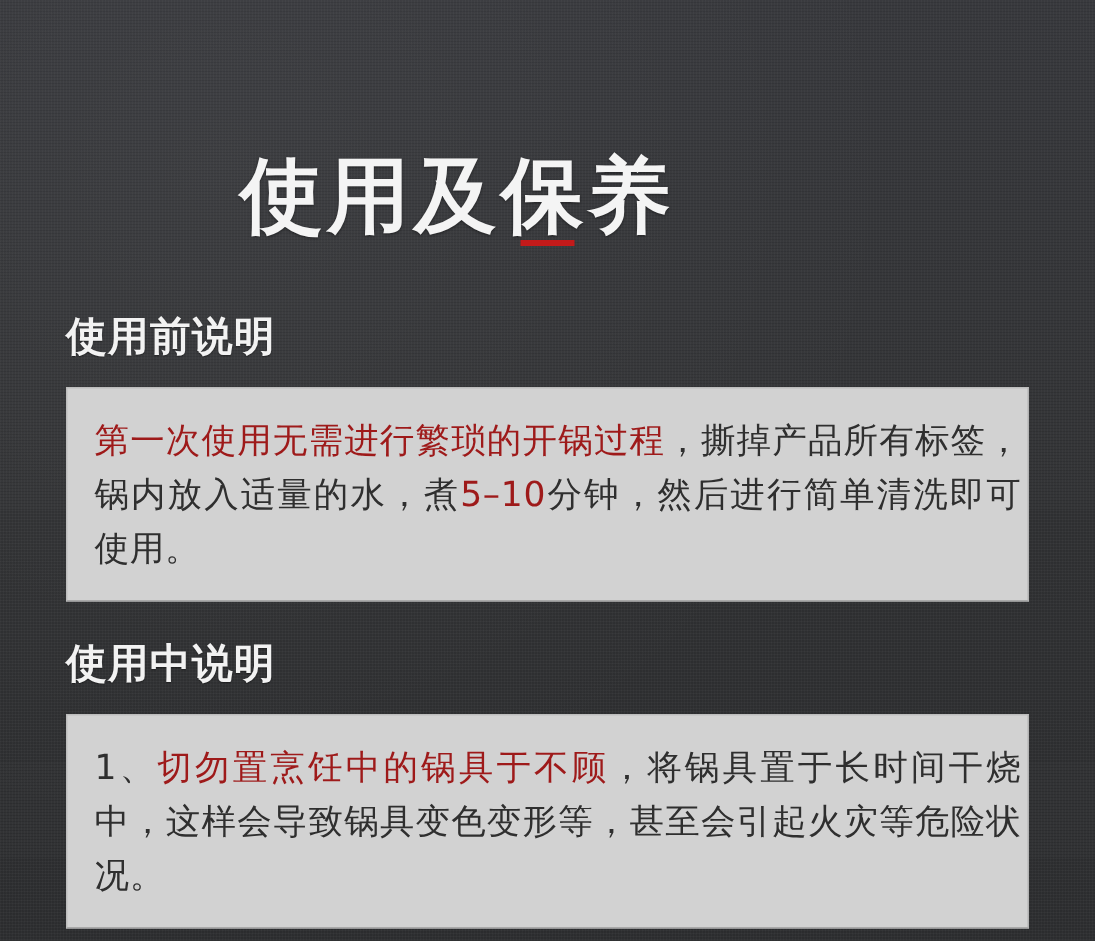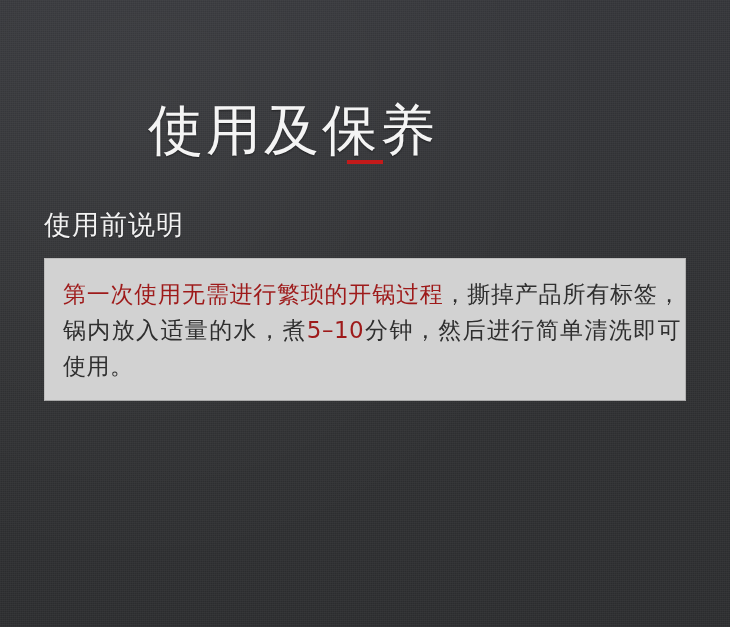--- a/index.html
+++ b/index.html
@@ -24,26 +24,26 @@
       repeating-linear-gradient(0deg, rgba(255,255,255,0.022) 0px, rgba(255,255,255,0.022) 1px, rgba(0,0,0,0.02) 1px, rgba(0,0,0,0.02) 2px),
       repeating-linear-gradient(90deg, rgba(255,255,255,0.018) 0px, rgba(255,255,255,0.018) 1px, rgba(0,0,0,0.018) 1px, rgba(0,0,0,0.018) 2px),
       linear-gradient(180deg, #35363a 0%, #303133 55%, #2d2e30 100%);
     box-sizing: border-box;
   }
 
   
   .page-title {
     position: absolute;
     top: 58px;
-    left: 4px;
+    left: 16px;
     width: 578px;
     text-align: center;
     color: #f4f4f4;
     font-size: 55px;
-    font-weight: normal;
+    font-weight: bold;
     letter-spacing: 3px;
     line-height: 70px;
     text-shadow: 0 1px 2px rgba(0,0,0,0.45);
   }
 
   .title-divider {
     position: absolute;
     top: 160px;
     left: 347px;
     width: 36px;
@@ -56,21 +56,21 @@
     position: absolute;
     left: 44px;
     width: 642px;
   }
   #section-pre  { top: 208px; }
   #section-during { top: 426px; }
 
   .section-heading {
     color: #f2f2f2;
     font-size: 27px;
-    font-weight: normal;
+    font-weight: bold;
     letter-spacing: 1px;
     line-height: 34px;
     margin: 0 0 16px 0;
     text-shadow: 0 1px 1px rgba(0,0,0,0.4);
   }
 
   .info-box {
     background: #d2d2d2;
     border: 1px solid #bdbdbd;
     border-bottom-color: #a9a9a9;
@@ -101,14 +101,20 @@
 
   <div class="title-divider"></div>
 
   <div class="section" id="section-pre">
     <h2 class="section-heading">使用前说明</h2>
     <div class="info-box">
       <p class="box-text"><span class="hl">第一次使用无需进行繁琐的开锅过程</span><span>，撕掉产品所有标签，锅内放入适量的水，煮</span><span class="hl">5–10</span><span>分钟，然后进行简单清洗即可使用。</span></p>
     </div>
   </div>
 
+  <div class="section" id="section-during">
+    <h2 class="section-heading">使用中说明</h2>
+    <div class="info-box">
+      <p class="box-text"><span>1、</span><span class="hl">切勿置烹饪中的锅具于不顾</span><span>，将锅具置于长时间干烧中，这样会导致锅具变色变形等，甚至会引起火灾等危险状况。</span></p>
+    </div>
+  </div>
 
 </div>
 
 </body></html>

